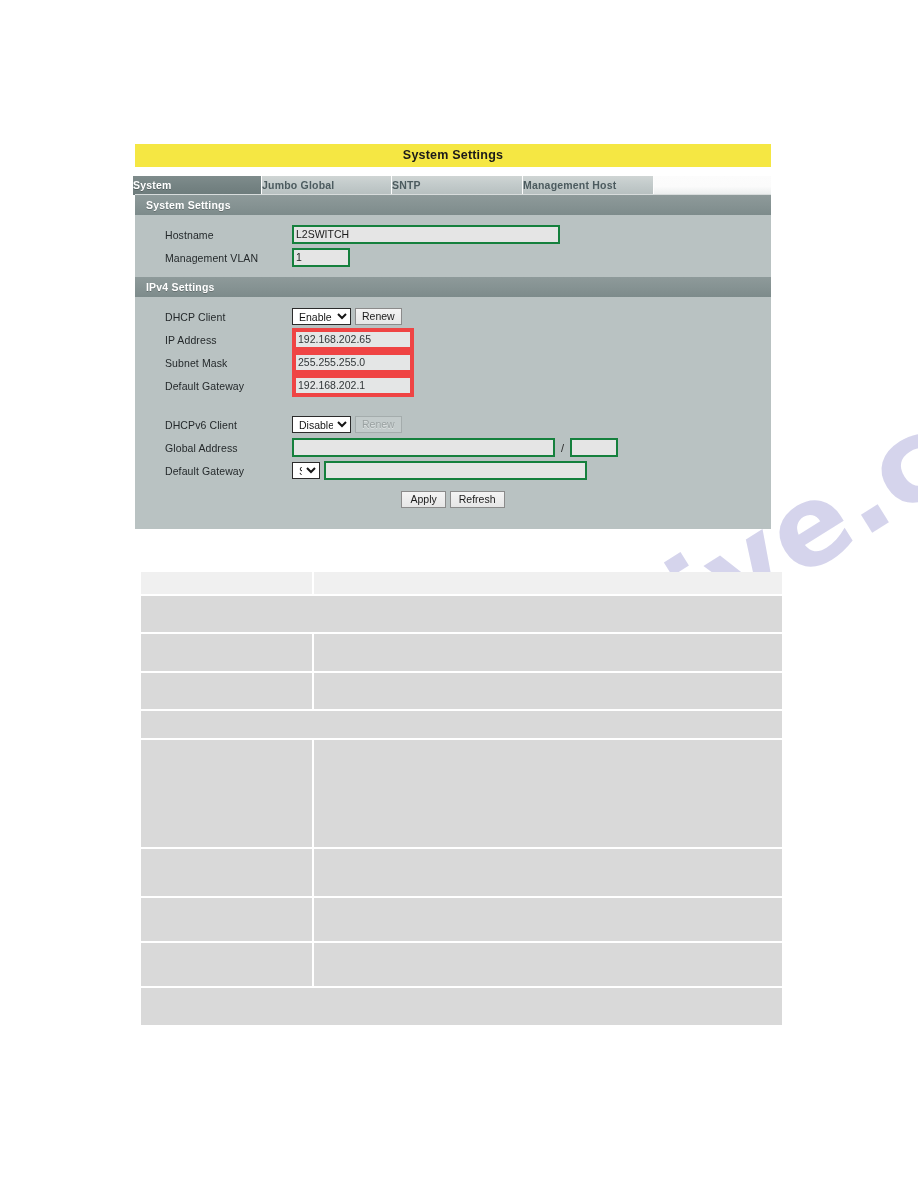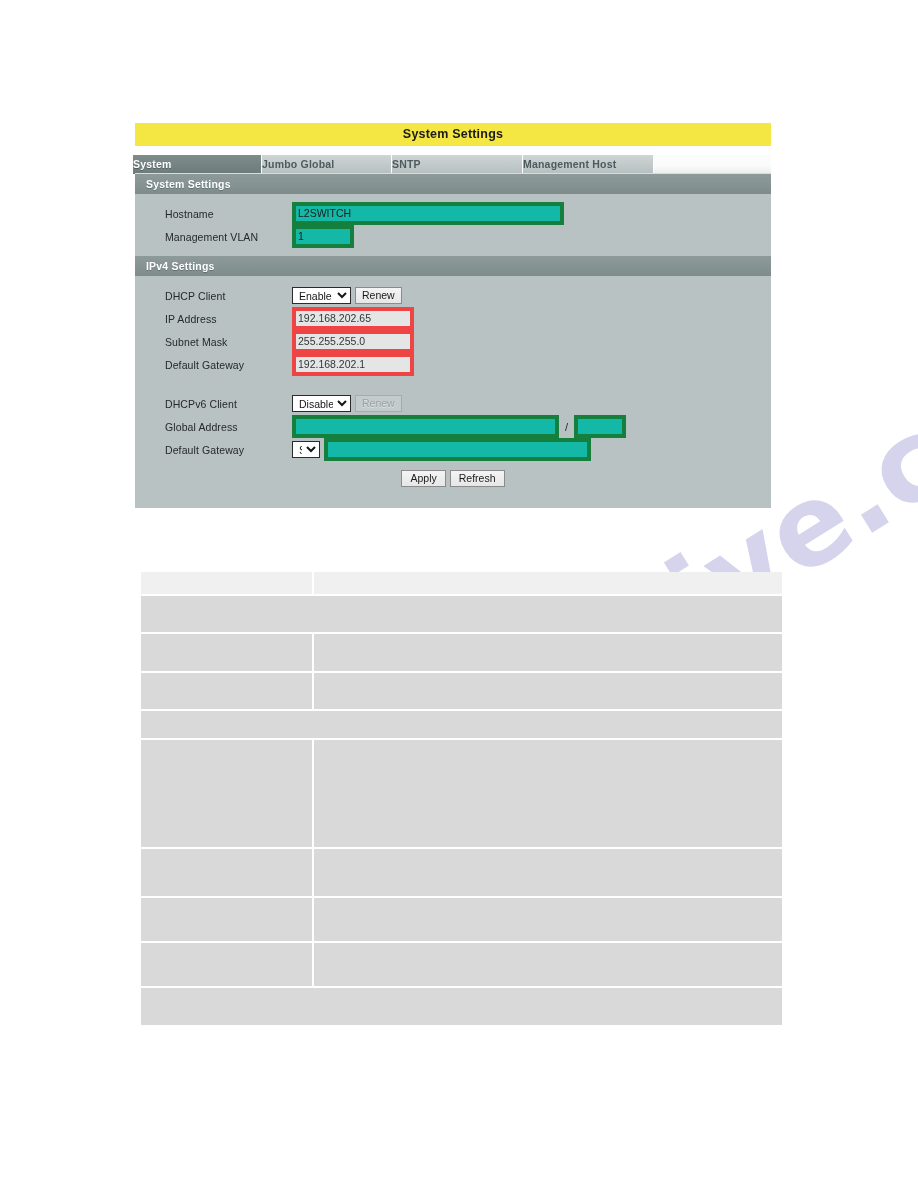--- a/index.html
+++ b/index.html
@@ -40,21 +40,21 @@
     top: 880px;
     font-size: 112px;
     transform: rotate(-32deg);
     transform-origin: left top;
   }
 
   
   .ui-wrap {
     position: absolute;
     left: 135px;
-    top: 123px;
+    top: 144px;
     width: 636px;
     z-index: 10;
   }
 
   .title-bar {
     background: #f5e743;
     height: 23px;
     line-height: 23px;
     text-align: center;
     font-size: 12.5px;
@@ -143,22 +143,22 @@
   .fctrl {
     display: flex;
     align-items: center;
     gap: 4px;
   }
 
   input.txt {
     font-family: "Liberation Sans", sans-serif;
     font-size: 10.5px;
     color: #1b1b1b;
-    background: #14b8a6;
-    border: 4px solid #15803d;
+    background: #e5e5e5;
+    border: 2px solid #15803d;
     height: 15px;
     line-height: 15px;
     padding: 0 2px;
     box-sizing: content-box;
     outline: none;
   }
   input.txt.ro {
     background: #e4e6e6;
     border: 4px solid #ef4444;
     color: #313638;

